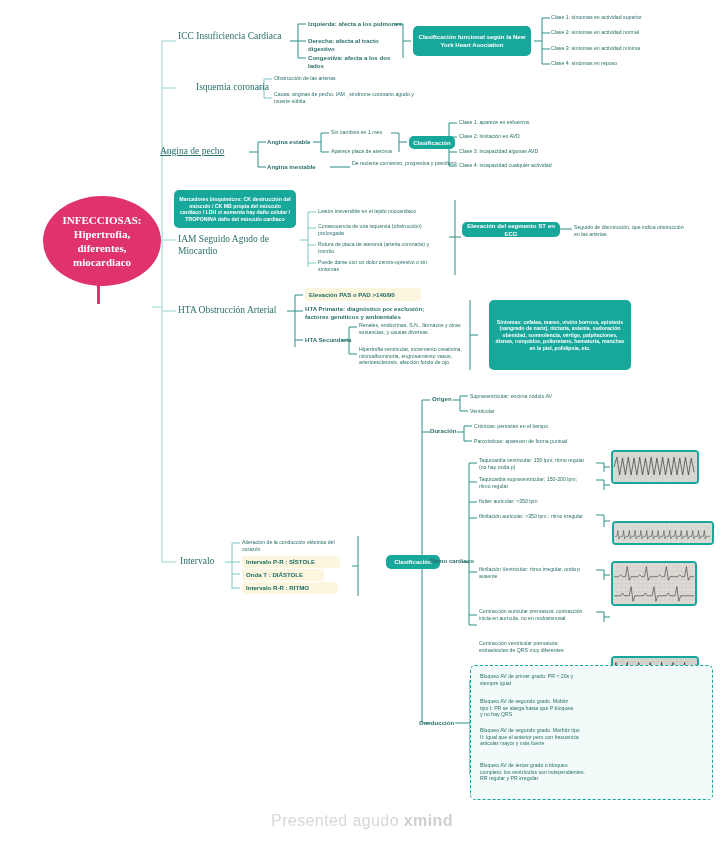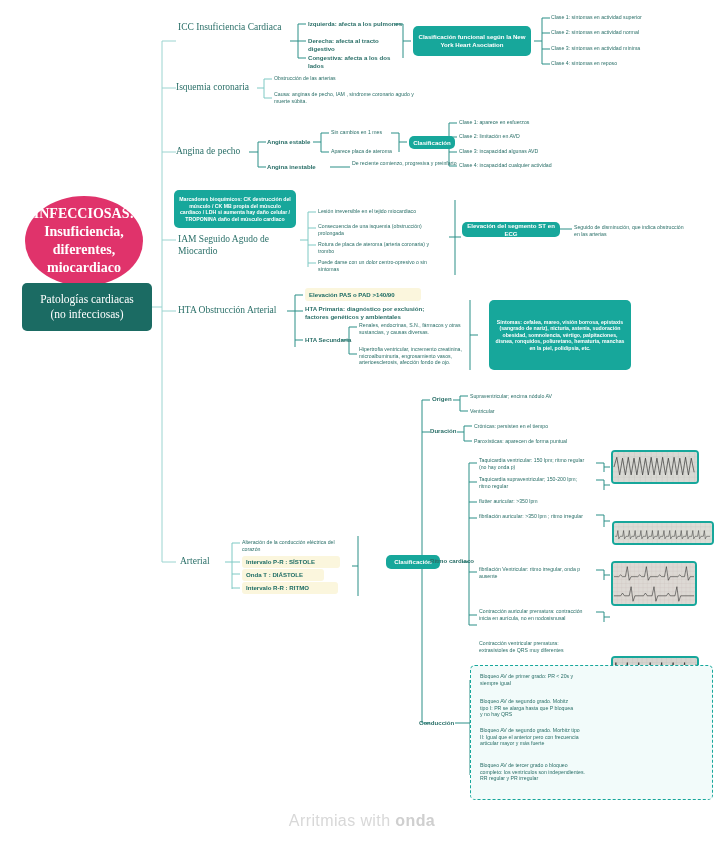--- a/index.html
+++ b/index.html
@@ -152,55 +152,49 @@
       <path d="M455 723 H470"></path>
       <path d="M470 680 V775"></path>
       <path d="M470 680 H478 M470 712 H478 M470 742 H478 M470 775 H478"></path>
       <path d="M578 684 H604"></path>
       <path d="M586 713 H604"></path>
       <path d="M586 743 H604"></path>
       <path d="M592 775 H604"></path>
     </g>
   </svg>
 
-  <div class="node ellipse-node" style="left:25px;top:196px;width:118px;height:90px;font-size:14px;">
+  <div class="node ellipse-node" style="left:43px;top:196px;width:118px;height:90px;font-size:11px;">
     <div>
       <div>INFECCIOSAS:</div>
-      <div>Insuficiencia,</div>
+      <div>Hipertrofia,</div>
       <div>diferentes,</div>
       <div>miocardiaco</div>
     </div>
   </div>
   <div style="position:absolute;left:97px;top:282px;width:3px;height:22px;background:#e0336b;"></div>
 
-  <div class="node root-node" style="left:22px;top:283px;width:130px;height:48px;font-size:11.5px;">
-    <div>
-      <div>Patologías cardiacas</div>
-      <div>(no infecciosas)</div>
-    </div>
-  </div>
-
-  <div class="node txt t-lg" style="left:178px;top:22px;width:115px;">ICC Insuficiencia Cardiaca</div>
+
+  <div class="node txt t-lg" style="left:178px;top:31px;width:115px;">ICC Insuficiencia Cardiaca</div>
 
   <div class="node txt sans bold t-sm" style="left:308px;top:20px;width:95px;">Izquierda: afecta a los pulmones</div>
   <div class="node txt sans bold t-sm" style="left:308px;top:37px;width:95px;">Derecha: afecta al tracto digestivo</div>
   <div class="node txt sans bold t-sm" style="left:308px;top:54px;width:95px;">Congestiva: afecta a los dos lados</div>
 
   <div class="node pill t-sm" style="left:413px;top:26px;width:118px;height:30px;">Clasificación funcional según la New York Heart Asociation</div>
 
   <div class="node txt sans t-xs" style="left:551px;top:14px;width:160px;">Clase 1: síntomas en actividad superior</div>
   <div class="node txt sans t-xs" style="left:551px;top:29px;width:160px;">Clase 2: síntomas en actividad normal</div>
   <div class="node txt sans t-xs" style="left:551px;top:45px;width:160px;">Clase 3: síntomas en actividad mínima</div>
   <div class="node txt sans t-xs" style="left:551px;top:60px;width:160px;">Clase 4: síntomas en reposo</div>
 
-  <div class="node txt t-lg" style="left:176px;top:82px;width:110px;">Isquemia coronaria</div>
+  <div class="node txt t-lg" style="left:196px;top:82px;width:110px;">Isquemia coronaria</div>
   <div class="node txt sans t-xs" style="left:274px;top:75px;width:150px;">Obstrucción de las arterias</div>
   <div class="node txt sans t-xs" style="left:274px;top:91px;width:140px;">Causa: anginas de pecho, IAM , síndrome coronario agudo y muerte súbita.</div>
 
-  <div class="node txt t-lg" style="left:176px;top:146px;width:95px;">Angina de pecho</div>
+  <div class="node txt t-lg" style="left:160px;top:146px;width:95px;text-decoration:underline;">Angina de pecho</div>
   <div class="node txt sans bold t-sm" style="left:267px;top:138px;width:60px;">Angina estable</div>
   <div class="node txt sans t-xs" style="left:331px;top:129px;width:100px;">Sin cambios en 1 mes</div>
   <div class="node txt sans t-xs" style="left:331px;top:148px;width:100px;">Aparece placa de ateroma</div>
   <div class="node txt sans bold t-sm" style="left:267px;top:163px;width:64px;">Angina inestable</div>
   <div class="node txt sans t-xs" style="left:352px;top:160px;width:110px;">De reciente comienzo, progresiva y preinfarto</div>
 
   <div class="node pill t-sm" style="left:409px;top:136px;width:46px;height:13px;">Clasificación</div>
 
   <div class="node txt sans t-xs" style="left:459px;top:119px;width:160px;">Clase 1: aparece en esfuerzos</div>
   <div class="node txt sans t-xs" style="left:459px;top:133px;width:160px;">Clase 2: limitación en AVD</div>
@@ -222,21 +216,21 @@
   <div class="node txt t-lg" style="left:178px;top:305px;width:130px;">HTA Obstrucción Arterial</div>
 
   <div class="node cream t-sm" style="left:305px;top:288px;width:116px;height:13px;">Elevación PAS o PAD &gt;140/90</div>
   <div class="node txt sans bold t-sm" style="left:305px;top:305px;width:125px;">HTA Primaria: diagnóstico por exclusión; factores genéticos y ambientales</div>
   <div class="node txt sans bold t-sm" style="left:305px;top:336px;width:60px;">HTA Secundaria</div>
   <div class="node txt sans t-xs" style="left:359px;top:322px;width:120px;">Renales, endocrinas, S.N., fármacos y otras sustancias, y causas diversas.</div>
   <div class="node txt sans t-xs" style="left:359px;top:346px;width:118px;">Hipertrofia ventricular, incremento creatinina, microalbuminuria, engrosamiento vasos, arterioesclerosis, afección fondo de ojo.</div>
 
   <div class="node pill t-xs" style="left:489px;top:300px;width:142px;height:70px;">Síntomas: cefalea, mareo, visión borrosa, epistaxis (sangrado de nariz), nicturia, astenia, sudoración obesidad, somnolencia, vértigo, palpitaciones, disnea, ronquidos, poliuretano, hematuria, manchas en la piel, polidipsia, etc.</div>
 
-  <div class="node txt t-lg" style="left:180px;top:556px;width:70px;">Arterial</div>
+  <div class="node txt t-lg" style="left:180px;top:556px;width:70px;">Intervalo</div>
 
   <div class="node txt sans t-xs" style="left:242px;top:539px;width:110px;">Alteración de la conducción eléctrica del corazón</div>
   <div class="node cream t-sm" style="left:242px;top:556px;width:98px;height:12px;">Intervalo P-R : SÍSTOLE</div>
   <div class="node cream t-sm" style="left:242px;top:569px;width:82px;height:12px;">Onda T : DIÁSTOLE</div>
   <div class="node cream t-sm" style="left:242px;top:582px;width:96px;height:12px;">Intervalo R-R : RITMO</div>
 
   <div class="node pill t-sm" style="left:386px;top:555px;width:54px;height:14px;">Clasificación</div>
 
   <div class="node txt sans bold t-sm" style="left:432px;top:395px;width:40px;">Origen</div>
   <div class="node txt sans t-xs" style="left:470px;top:393px;width:130px;">Supraventricular; encima nódulo AV</div>
@@ -317,16 +311,16 @@
   <div class="node dashbox" style="left:470px;top:665px;width:243px;height:135px;"></div>
 
   <div class="node txt sans bold t-sm" style="left:419px;top:719px;width:52px;">Conducción</div>
 
   <div class="node txt sans t-xs" style="left:480px;top:673px;width:96px;">Bloqueo AV de primer grado: PR &lt; 20s y siempre igual</div>
   <div class="node txt sans t-xs" style="left:480px;top:698px;width:96px;">Bloqueo AV de segundo grado. Mobitz tipo I: PR se alarga hasta que P bloquea y no hay QRS</div>
   <div class="node txt sans t-xs" style="left:480px;top:727px;width:100px;">Bloqueo AV de segundo grado. Morbitz tipo II: Igual que el anterior pero con frecuencia articular mayor y más fuerte</div>
   <div class="node txt sans t-xs" style="left:480px;top:762px;width:110px;">Bloqueo AV de tercer grado o  bloqueo completo: los ventrículos son independientes. RR regular y PR irregular</div>
 
   <div class="footer">
-    <span>Arritmias with </span><b>onda</b>
+    <span>Presented agudo </span><b>xmind</b>
   </div>
 
 </div>
 
 </body></html>

